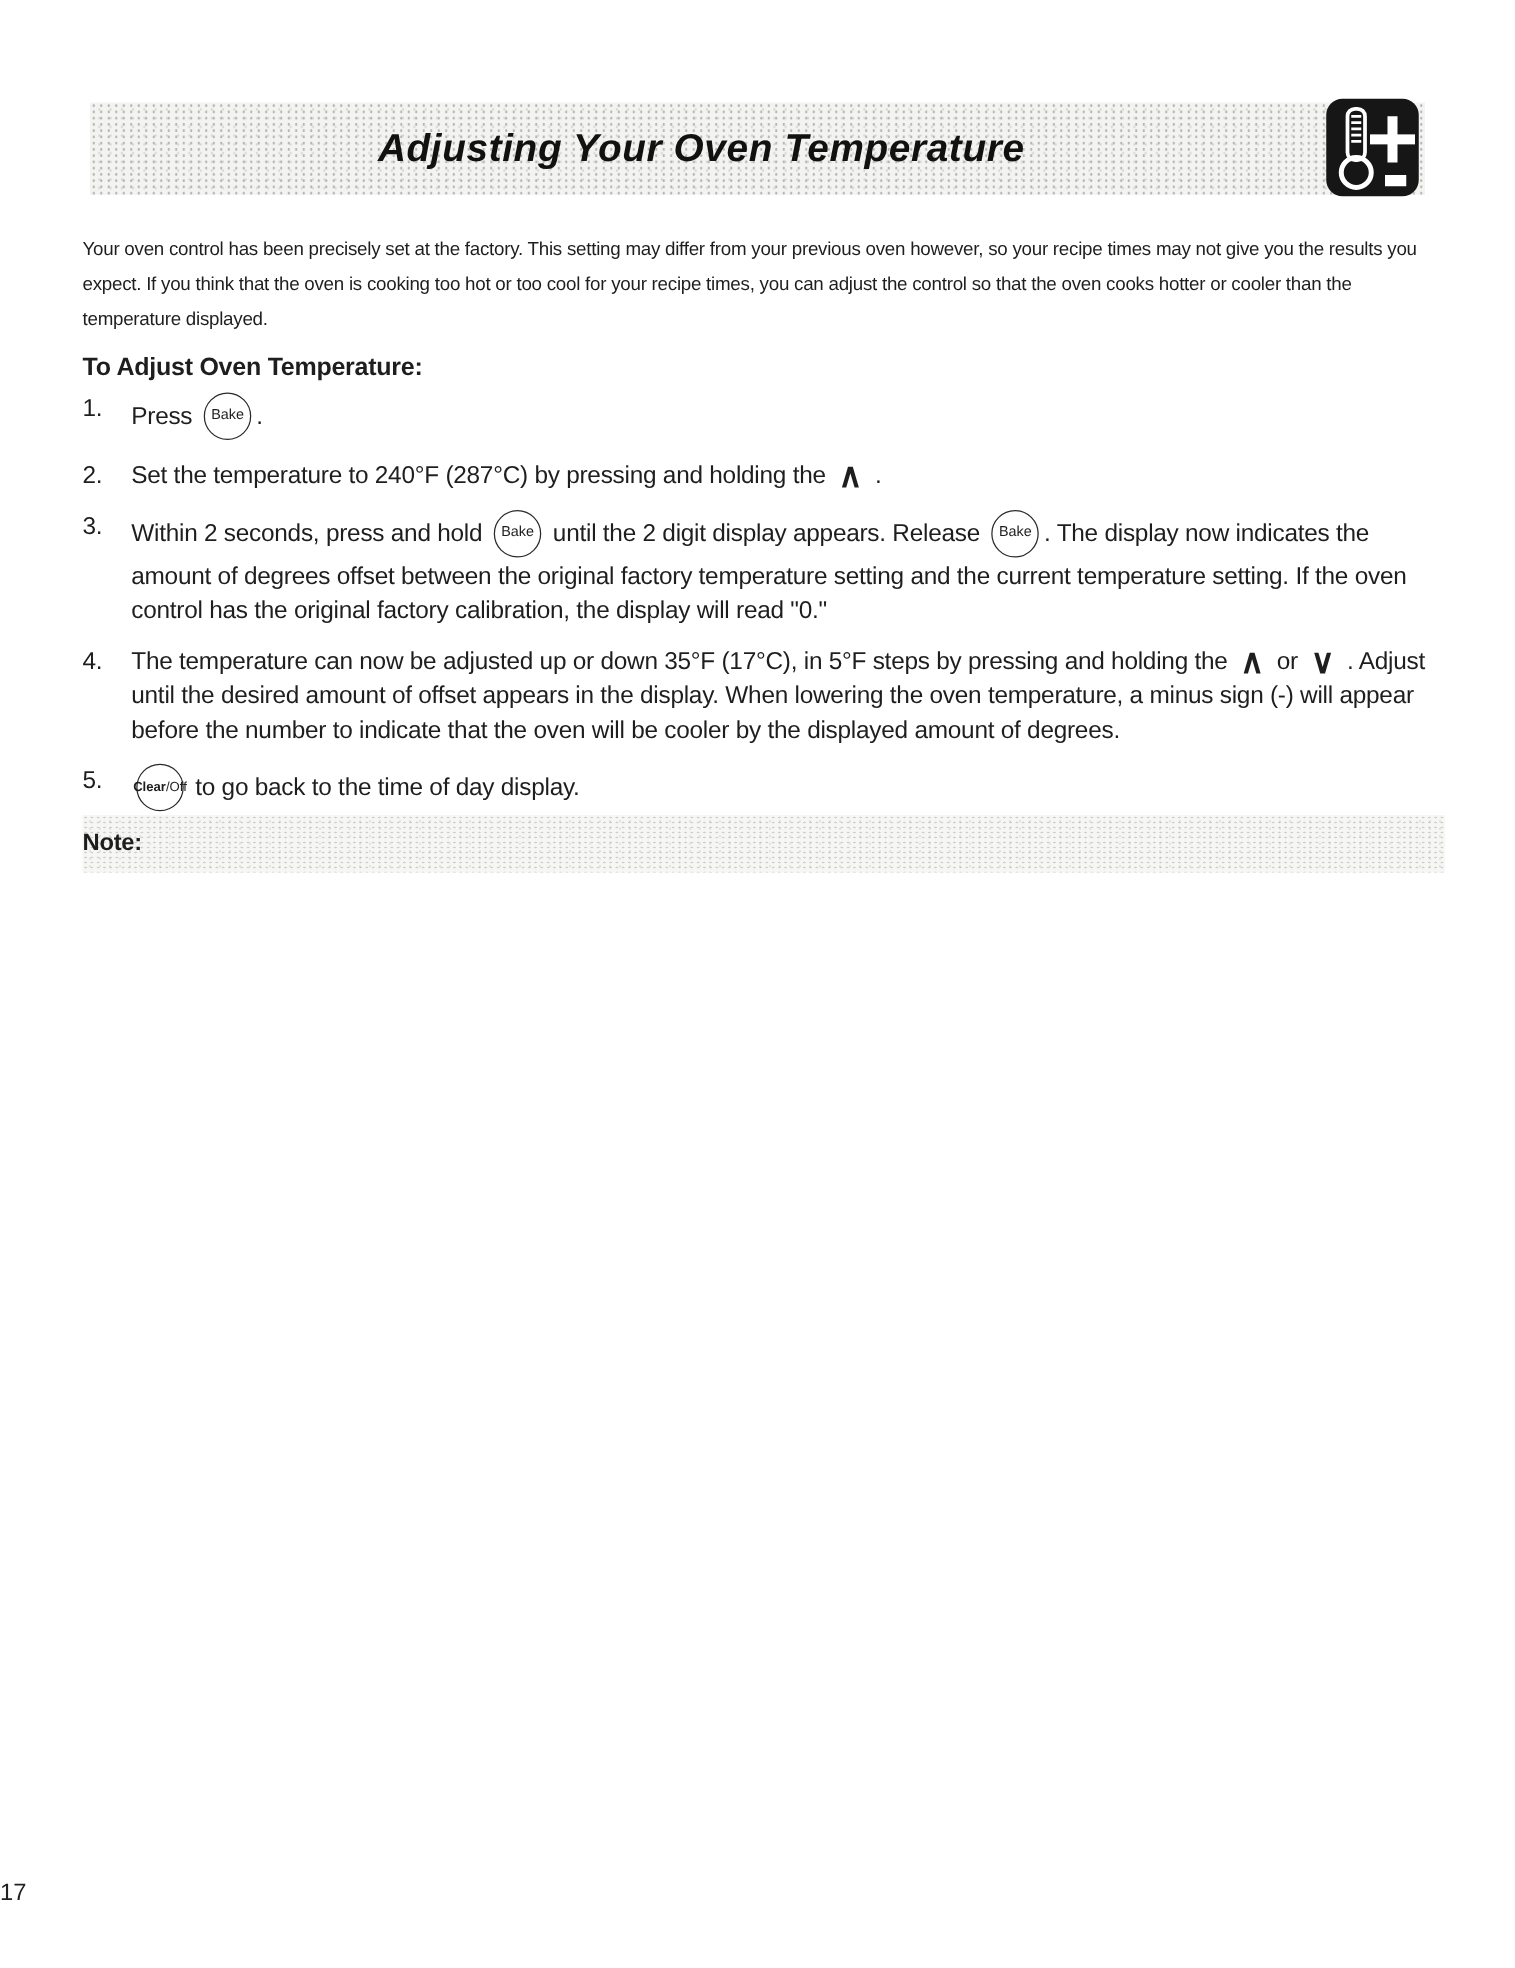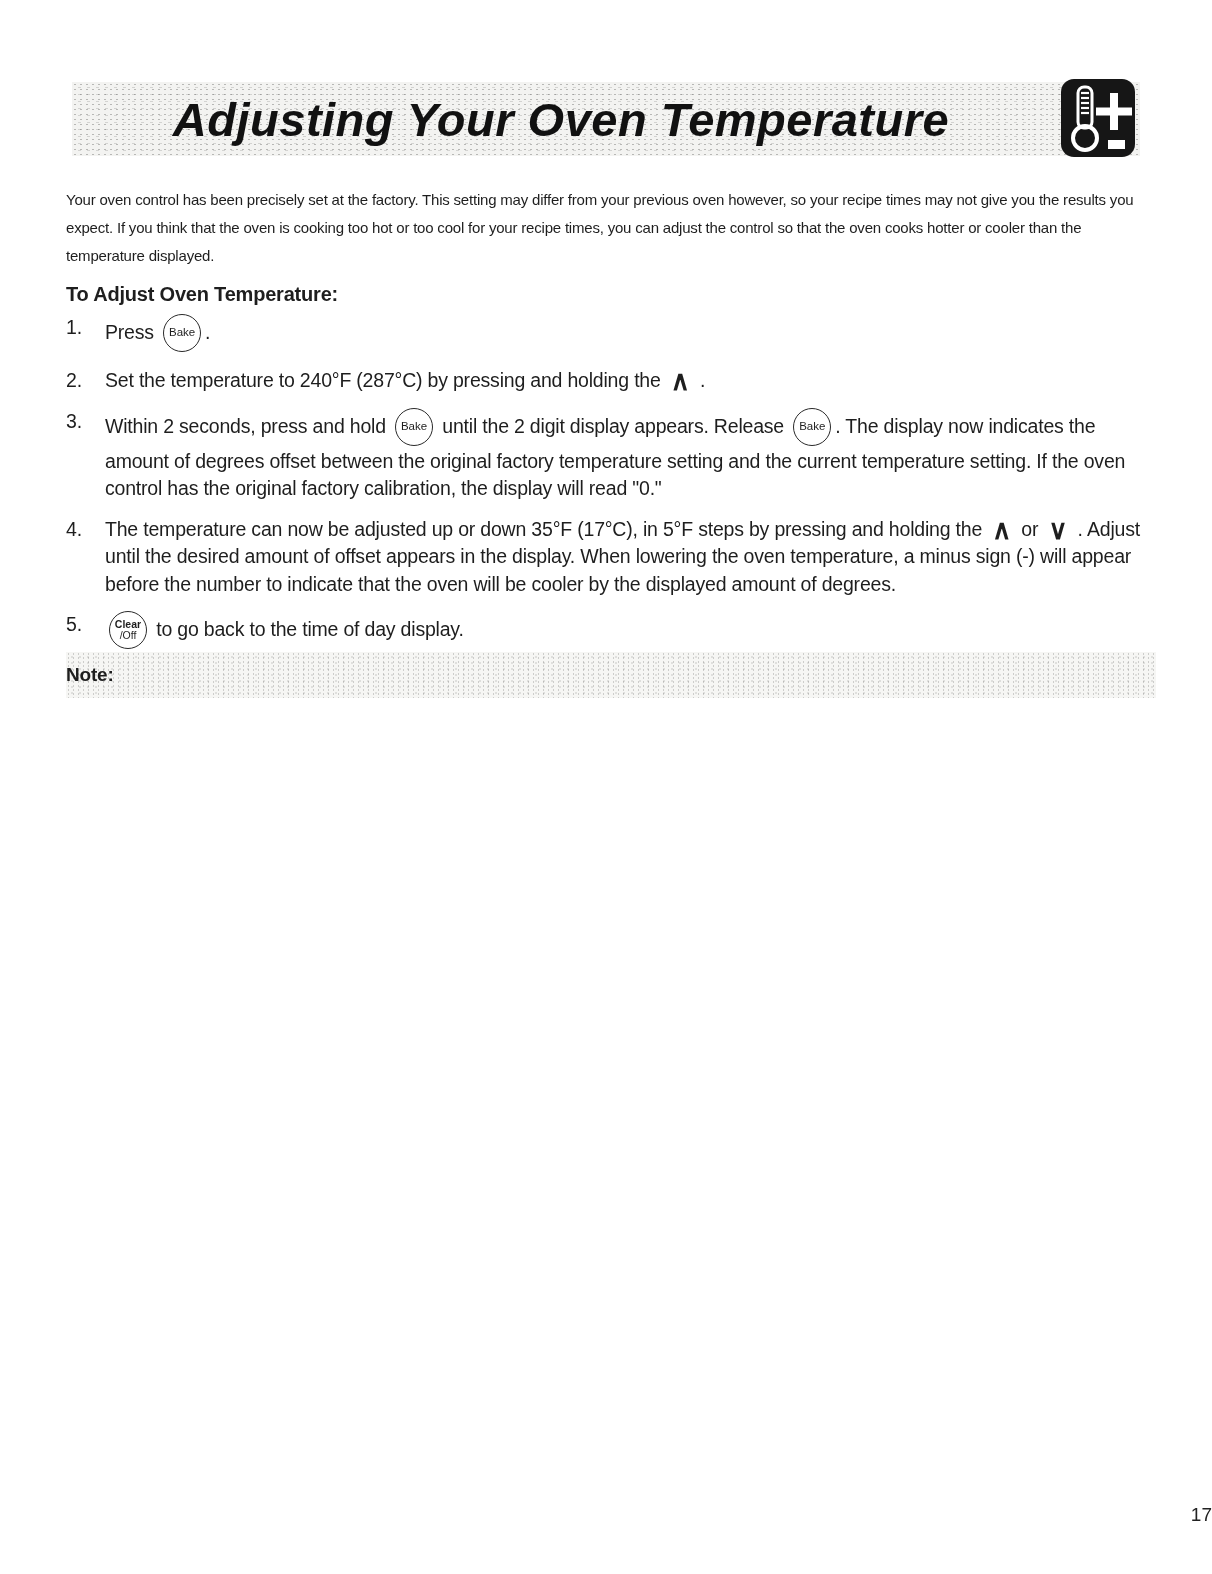--- a/index.html
+++ b/index.html
@@ -18,21 +18,21 @@
     width:1068px; height:74px;
     background-color:#f3f3f1;
     background-image:
       radial-gradient(rgba(45,45,45,.30) 1px, transparent 1.15px),
       radial-gradient(rgba(45,45,45,.16) 1px, transparent 1.15px);
     background-size:6px 5px, 9px 7px;
     background-position:0 0, 3px 2px;
     display:flex; align-items:center; justify-content:center;
   }
   .banner h1 {
-    font-size:47px; font-weight:bold; font-style:italic;
+    font-size:31px; font-weight:bold; font-style:italic;
     letter-spacing:.5px; color:#111; margin-right:90px;
     white-space:nowrap;
   }
   .thermo-icon { position:absolute; right:4px; top:-4px; width:76px; height:80px; }
   
   .intro {
     position:absolute; left:66px; top:186px; width:1086px;
     font-size:15px; line-height:28px; letter-spacing:-.2px;
   }
   .section-heading {
@@ -52,21 +52,21 @@
   .step-num { flex:0 0 39px; }
   .step-body { flex:1 1 auto; }
   .btn-circle {
     display:inline-flex; align-items:center; justify-content:center;
     width:38px; height:38px;
     border:1.7px solid #2a2a2a; border-radius:50%;
     background:#fff;
     font-size:11.5px; letter-spacing:0;
     vertical-align:middle; margin:0 4px 2px 4px;
   }
-  .btn-circle.two-line { flex-direction:column; line-height:11px; font-size:10.5px;align-items:center; }
+  .btn-circle.two-line { line-height:11px; font-size:10.5px;align-items:center; }
   .btn-circle.two-line .l1 { font-weight:bold; }
   .arrow-glyph {
     font-weight:900; font-size:26px; line-height:20px;
     vertical-align:-3px; margin:0 5px;
     transform:scaleY(1.05); display:inline-block;
   }
   
   .note {
     position:absolute; left:66px; top:652px; width:1090px; height:46px;
     background-color:#f6f6f4;
@@ -75,21 +75,21 @@
       radial-gradient(rgba(60,60,60,.12) .9px, transparent 1.05px);
     background-size:5px 4px, 8px 6px;
     background-position:0 0, 2px 2px;
     display:flex; align-items:center;
     font-size:19px; letter-spacing:-.2px;
   }
   .note .note-label { font-weight:bold; margin-right:6px; }
   
   .page-number {
     position:absolute; left:0; top:1504px; width:100%;
-    text-align:right; font-size:19px; color:#222;
+    text-align:left; font-size:19px; color:#222;
   }
 </style>
 </head>
 <body>
 
 <div class="page">
 
   <header class="banner">
     <h1>Adjusting Your Oven Temperature</h1>
     <span class="thermo-icon">

